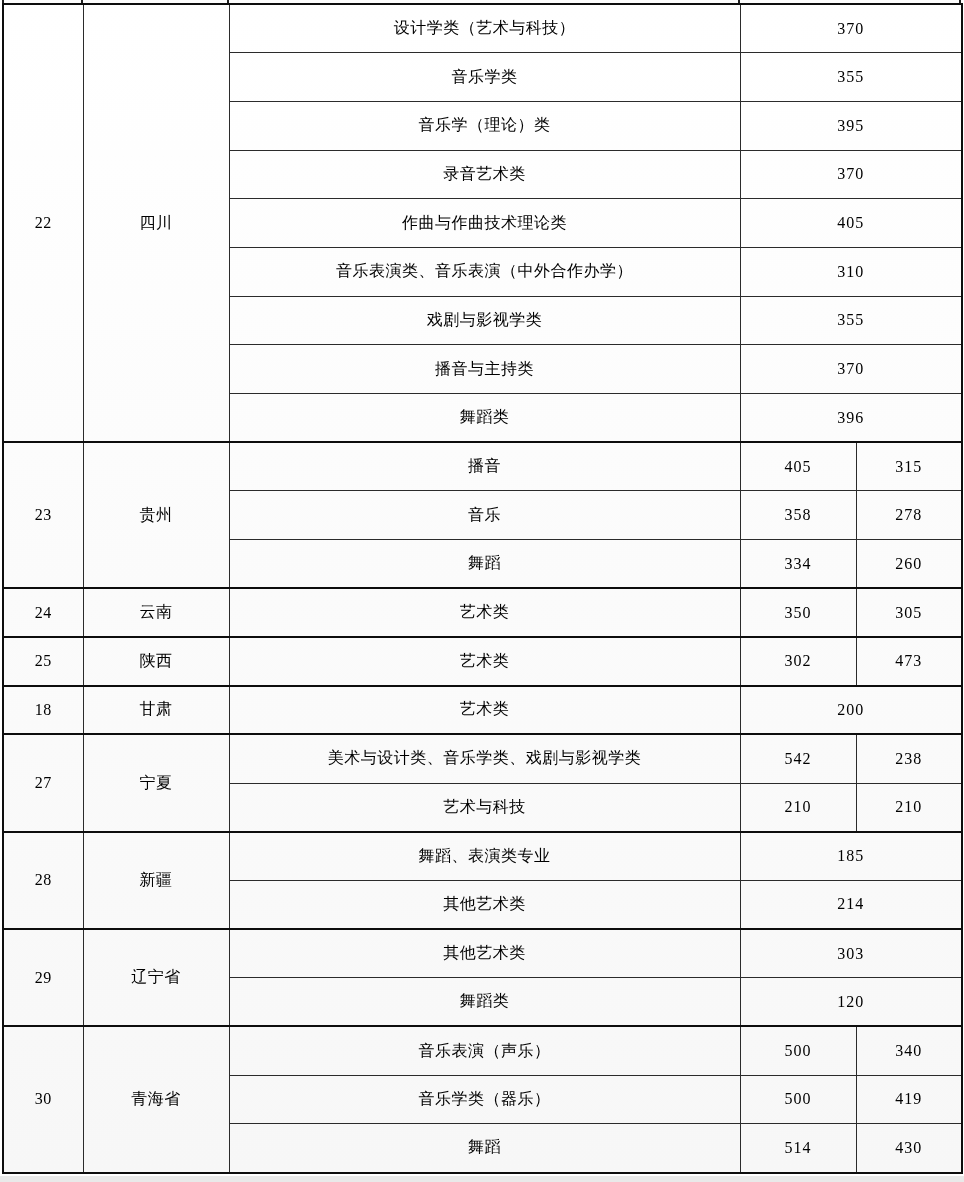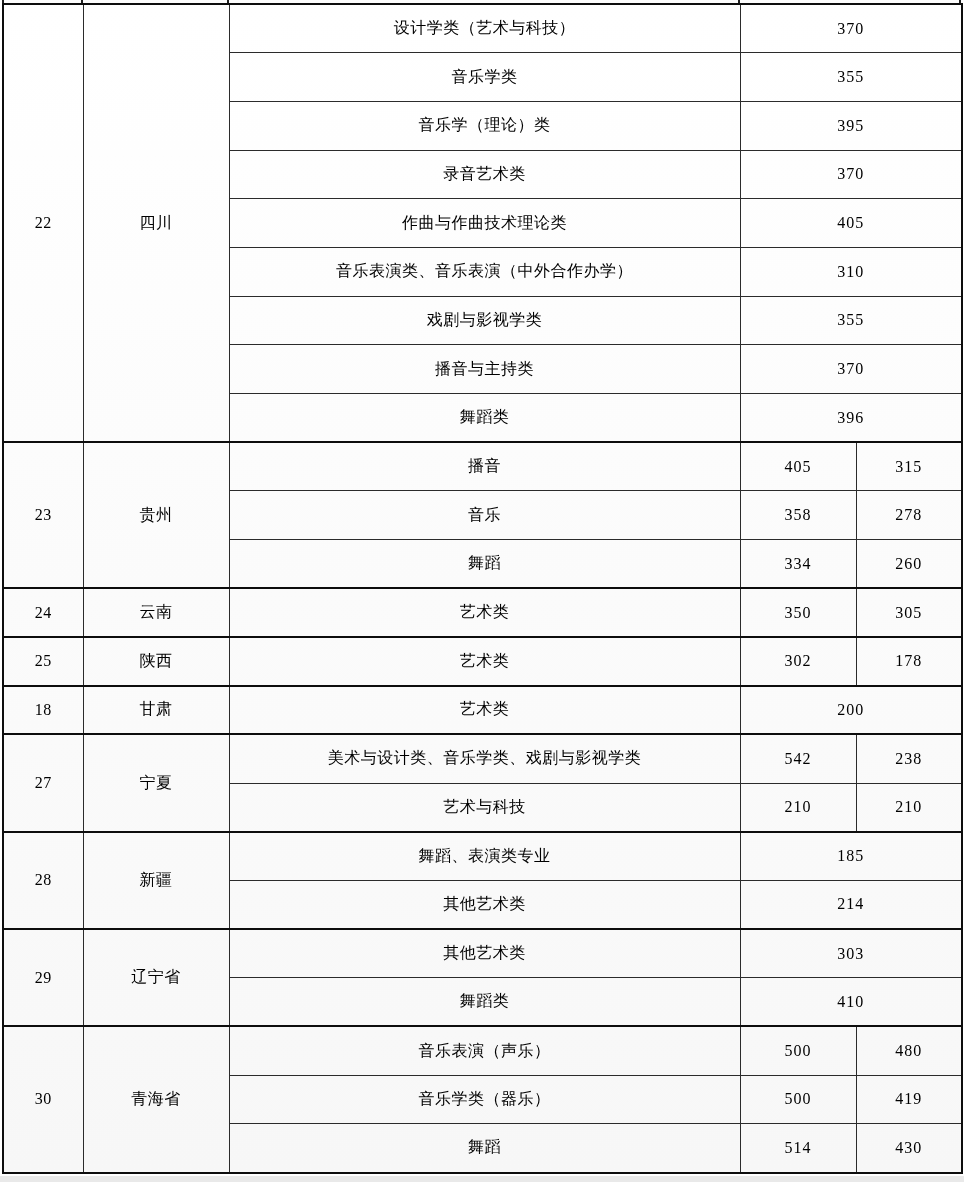--- a/index.html
+++ b/index.html
@@ -125,21 +125,21 @@
           <td rowspan="1" class="c-prov">云南</td>
           <td class="c-cat">艺术类</td>
           <td class="c-score">350</td>
           <td class="c-score">305</td>
         </tr>
         <tr class="block-start">
           <td rowspan="1" class="c-index">25</td>
           <td rowspan="1" class="c-prov">陕西</td>
           <td class="c-cat">艺术类</td>
           <td class="c-score">302</td>
-          <td class="c-score">178</td>
+          <td class="c-score">473</td>
         </tr>
         <tr class="block-start">
           <td rowspan="1" class="c-index">18</td>
           <td rowspan="1" class="c-prov">甘肃</td>
           <td class="c-cat">艺术类</td>
           <td colspan="2" class="c-score">200</td>
         </tr>
         <tr class="block-start">
           <td rowspan="2" class="c-index">27</td>
           <td rowspan="2" class="c-prov">宁夏</td>
@@ -163,28 +163,28 @@
           <td colspan="2" class="c-score">214</td>
         </tr>
         <tr class="block-start">
           <td rowspan="2" class="c-index">29</td>
           <td rowspan="2" class="c-prov">辽宁省</td>
           <td class="c-cat">其他艺术类</td>
           <td colspan="2" class="c-score">303</td>
         </tr>
         <tr>
           <td class="c-cat">舞蹈类</td>
-          <td colspan="2" class="c-score">410</td>
+          <td colspan="2" class="c-score">120</td>
         </tr>
         <tr class="block-start">
           <td rowspan="3" class="c-index">30</td>
           <td rowspan="3" class="c-prov">青海省</td>
           <td class="c-cat">音乐表演（声乐）</td>
           <td class="c-score">500</td>
-          <td class="c-score">480</td>
+          <td class="c-score">340</td>
         </tr>
         <tr>
           <td class="c-cat">音乐学类（器乐）</td>
           <td class="c-score">500</td>
           <td class="c-score">419</td>
         </tr>
         <tr>
           <td class="c-cat">舞蹈</td>
           <td class="c-score">514</td>
           <td class="c-score">430</td>

